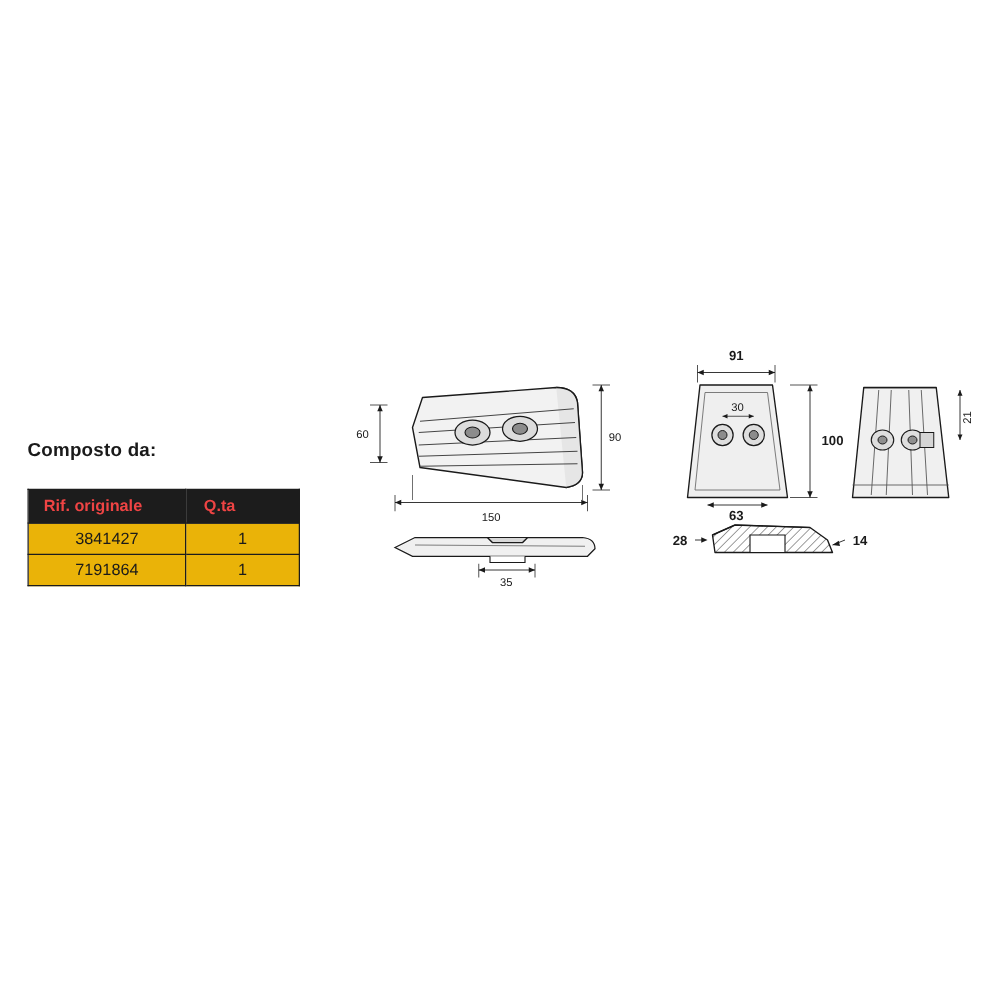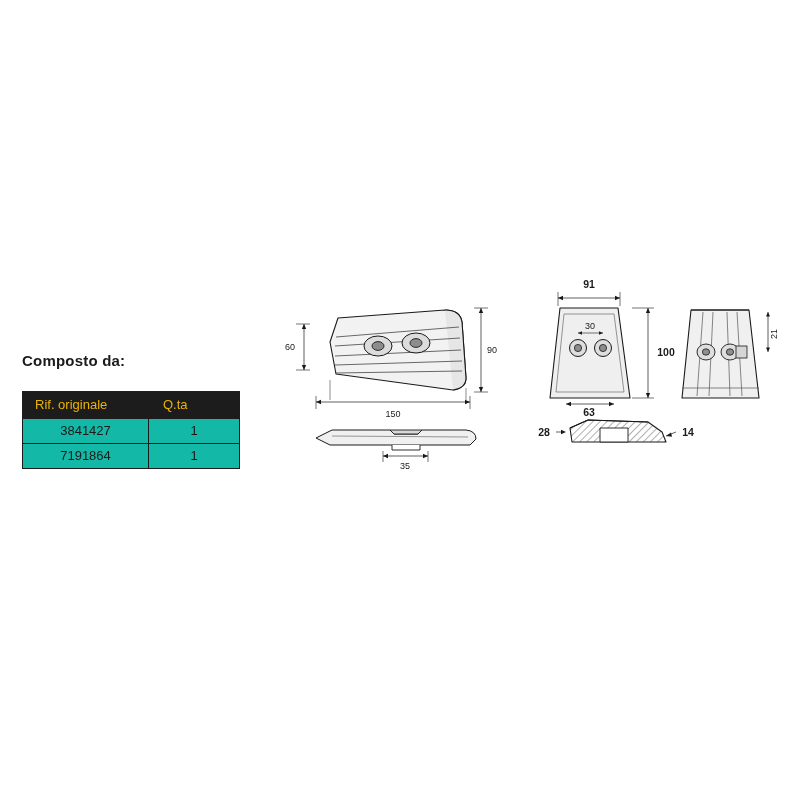--- a/index.html
+++ b/index.html
@@ -31,37 +31,37 @@
     margin-bottom: 22px;
     letter-spacing: 0.2px;
   }
   table.parts-table {
     border-collapse: collapse;
     width: 218px;
     font-size: 13px;
   }
   table.parts-table thead th {
     background: #1c1c1c;
-    color: #eab308;
-    font-weight: normal;
+    color: #ef4444;
+    font-weight: bold;
     text-align: left;
     padding: 5px 0 6px 12px;
     font-size: 13px;
     border: 1px solid #1c1c1c;
   }
   table.parts-table thead th.col-qty {
     padding-left: 14px;
     width: 76px;
   }
   table.parts-table tbody td {
     border: 1px solid #1c1c1c;
     padding: 4px 0 5px 0;
     text-align: center;
     font-size: 13px;
-    background: #14b8a6;
+    background: #eab308;
   }
   table.parts-table tbody td.col-qty {
     width: 76px;
   }
 
   
   #drawing-area {
     position: absolute;
     left: 270px;
     top: 270px;

